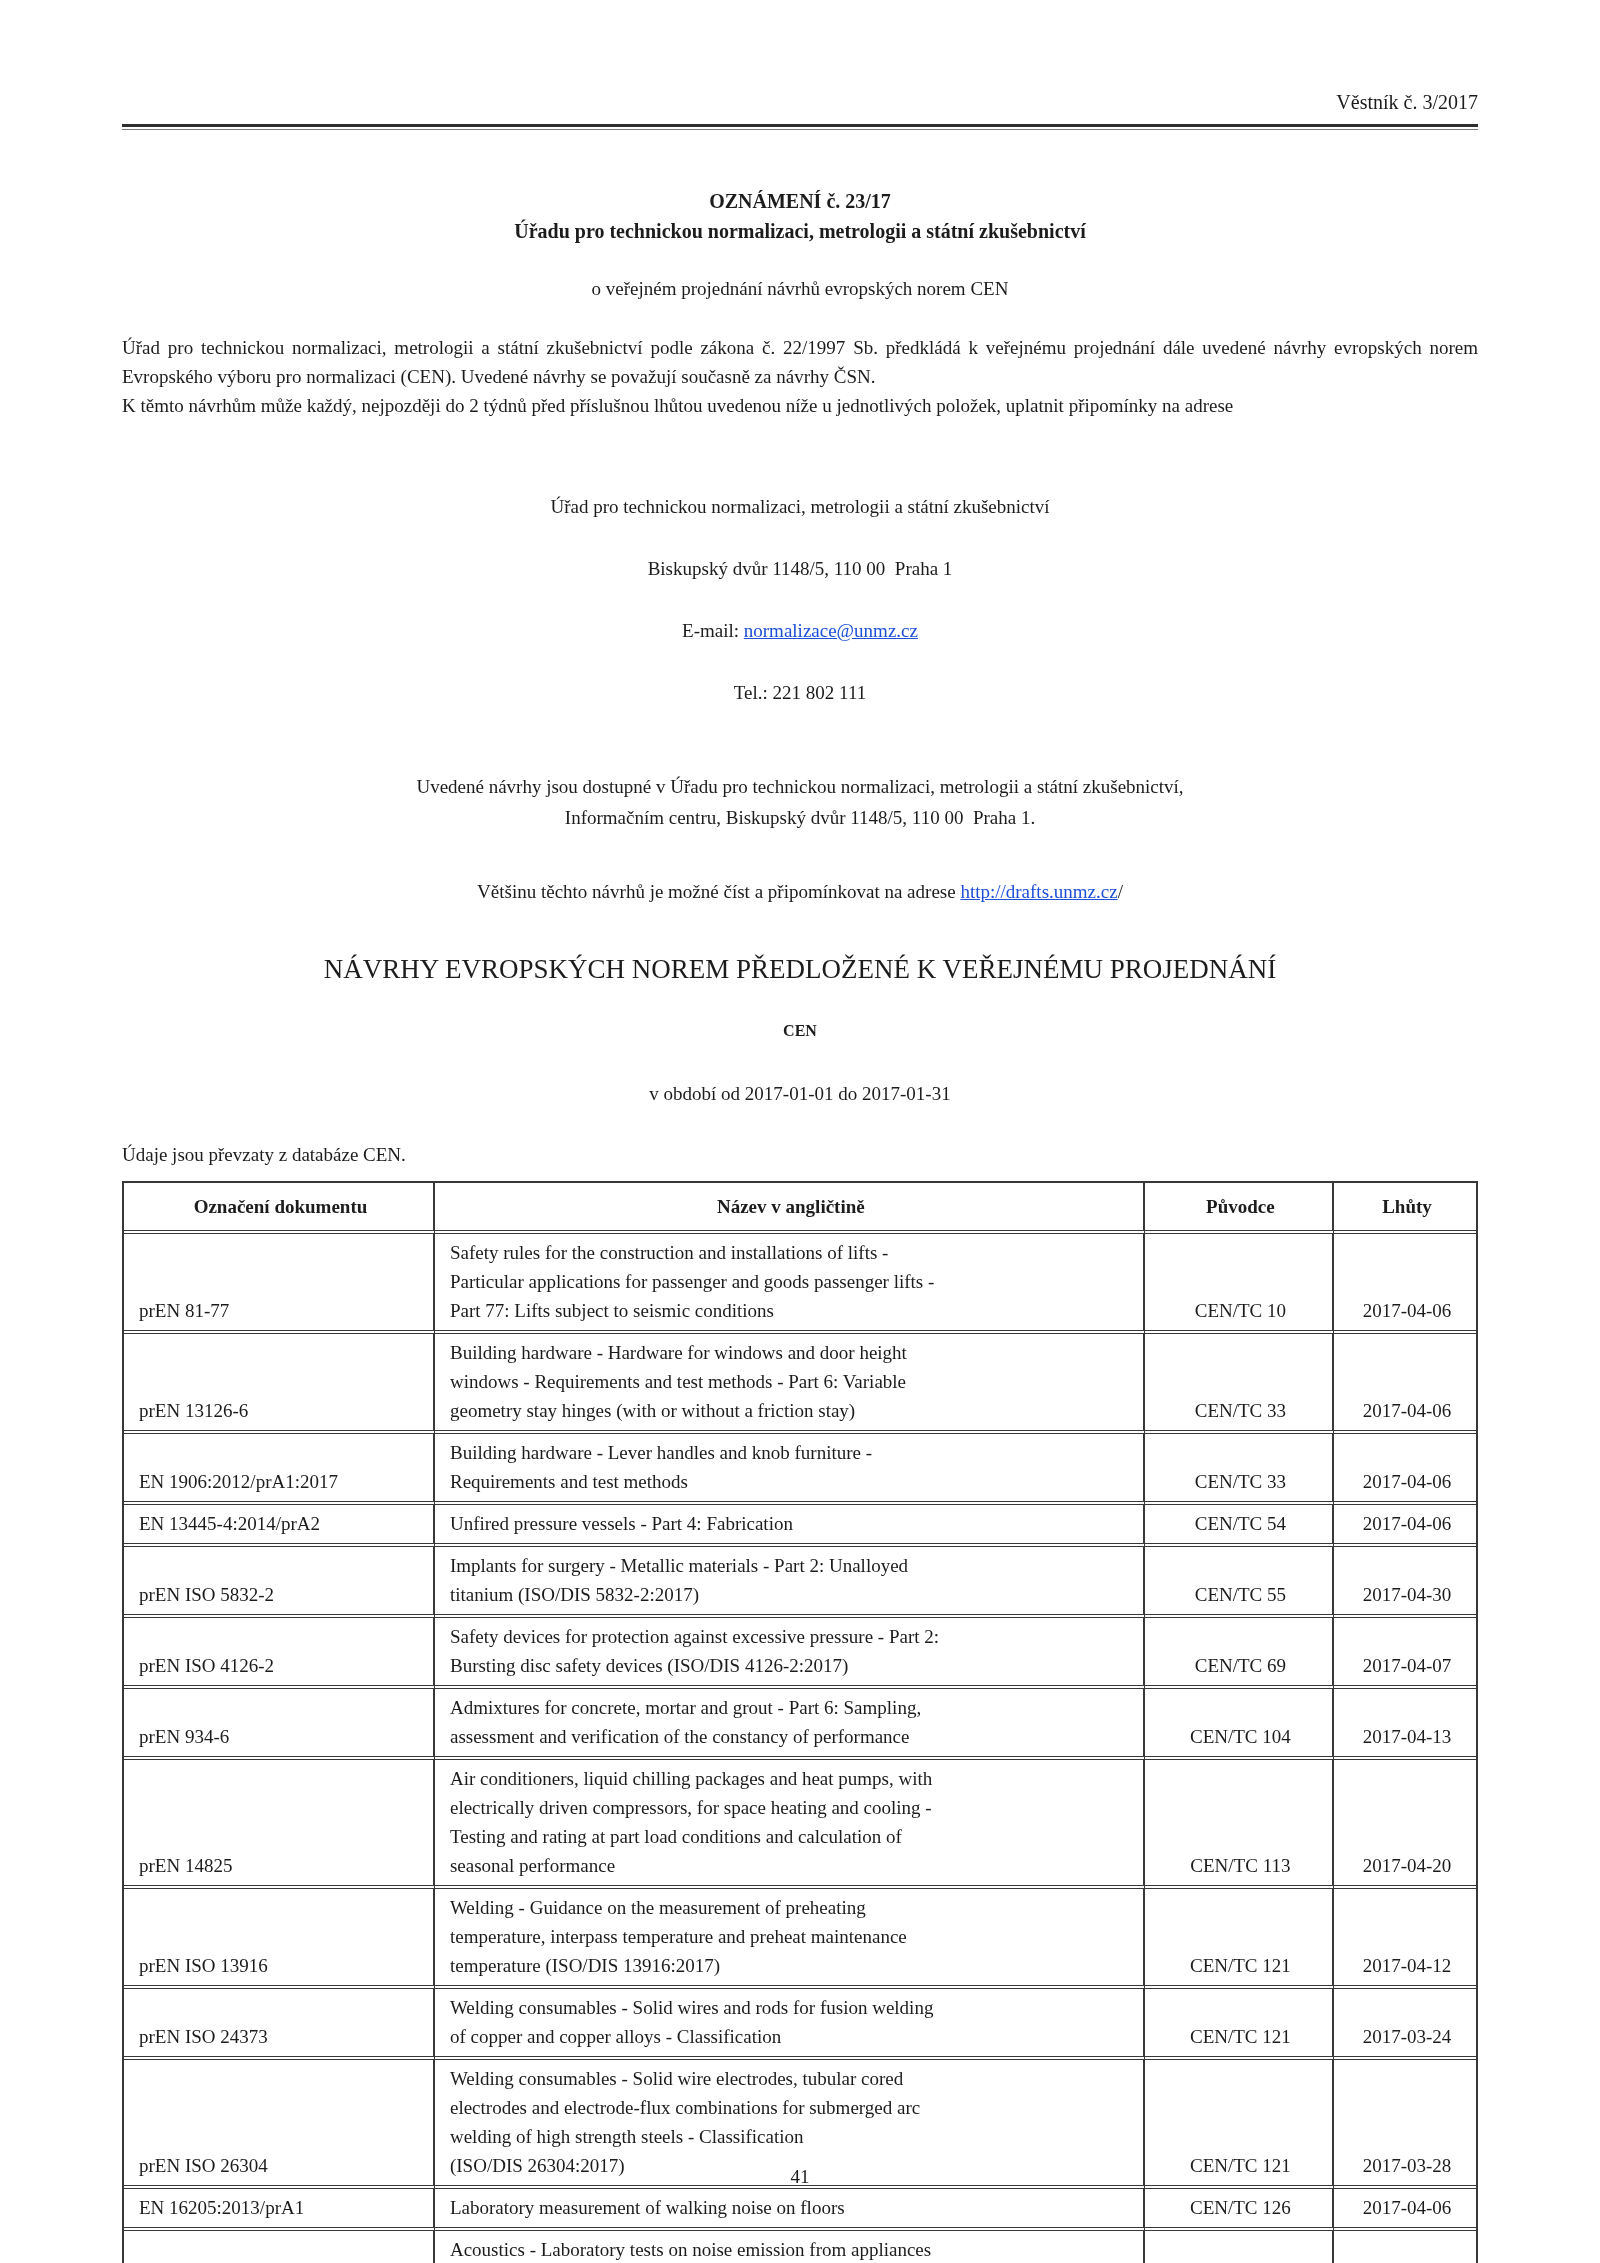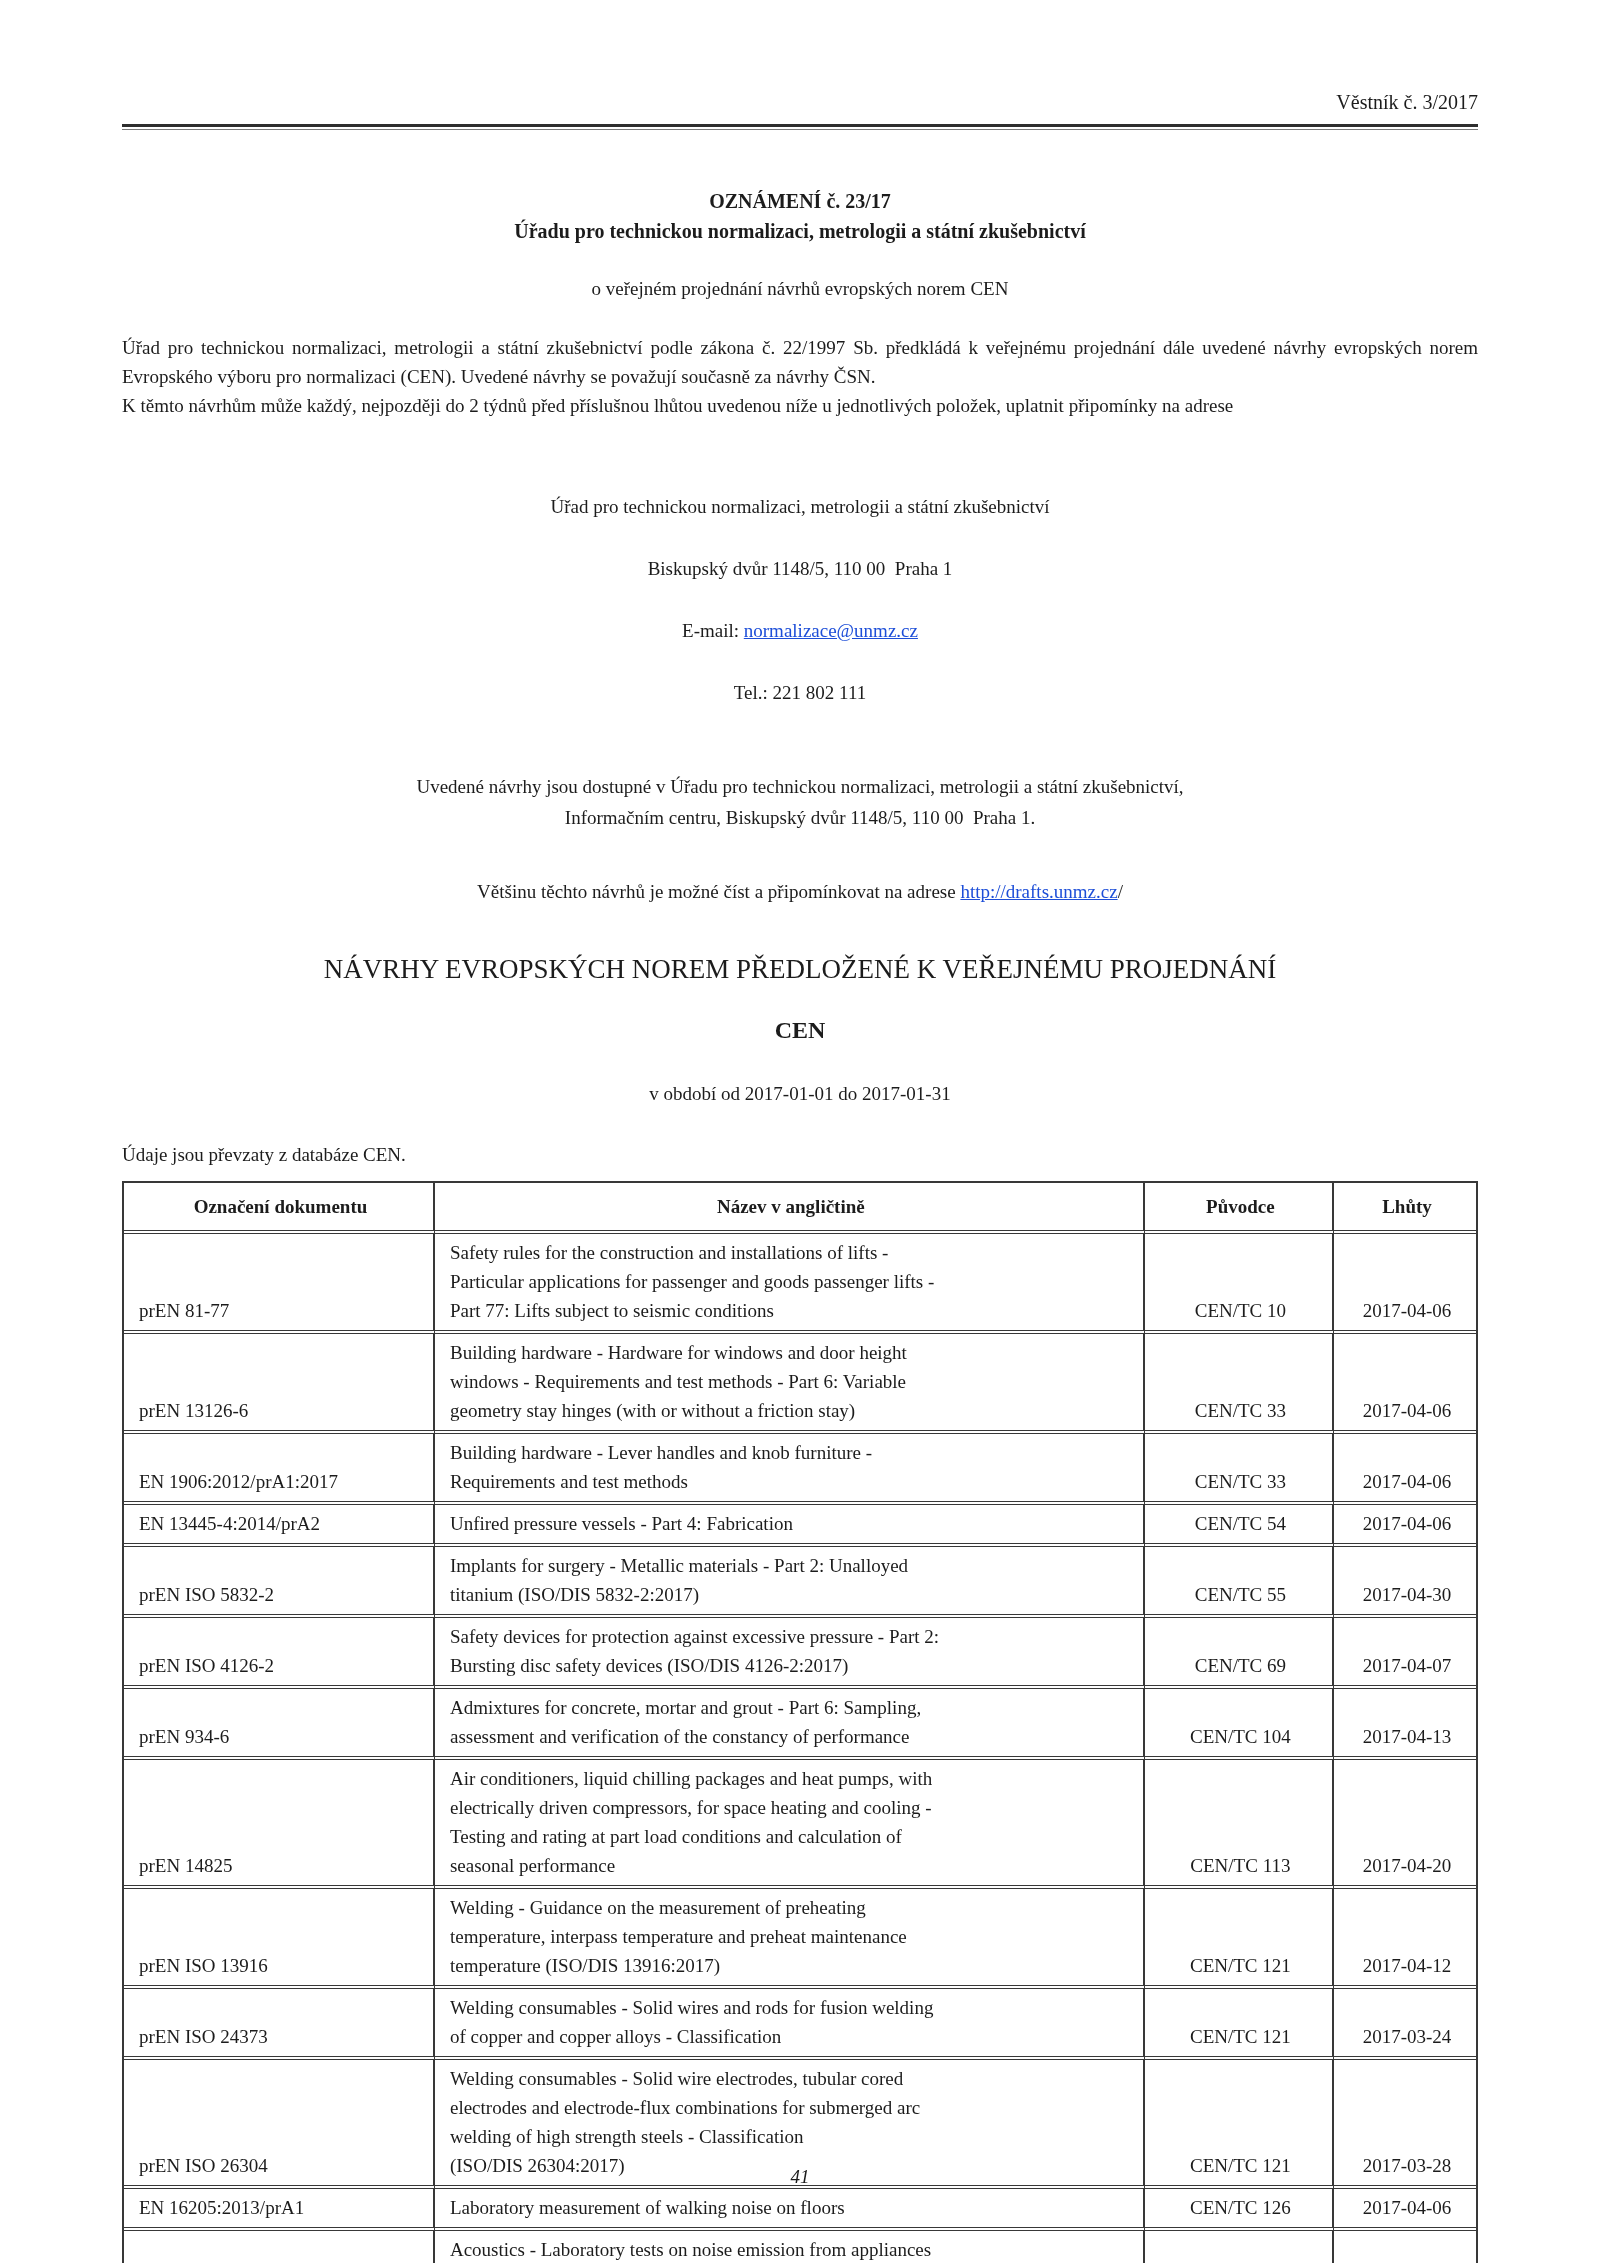--- a/index.html
+++ b/index.html
@@ -49,21 +49,21 @@
     text-align: justify;
   }
   .centered-block {
     text-align: center;
     white-space: pre-line;
   }
   .address-block   { margin-top: 40px; line-height: 31px; }
   .availability    { margin-top: 32px; line-height: 31px; }
   .drafts-line     { margin-top: 44px; }
   .section-heading { margin-top: 49px; font-size: 27px; }
-  .section-org     { margin-top: 32px; font-weight: bold; font-size: 24px; }
+  .section-org     { margin-top: 32px; font-weight: bold; font-size: 16px; }
   .period-line     { margin-top: 34px; }
   .source-note     { margin-top: 32px; text-align: left; }
   a.doc-link {
     color: #1d4ed8;
     text-decoration: underline;
   }
   table.norms {
     margin-top: 12px;
     width: 100%;
     border-collapse: separate;
@@ -93,21 +93,20 @@
   col.c-date { width: 10.5%; }
   td.cell-name { white-space: pre-line; }
   td.cell-org, td.cell-date { text-align: center; }
   .page-footer {
     position: absolute;
     bottom: 72px;
     left: 0;
     width: 1600px;
     text-align: center;
     font-size: 19px;
-    font-style: italic;
   }
 </style>
 </head>
 <body>
 
 <div class="journal-header">Věstník č. 3/2017</div>
 <div class="header-rule"></div>
 
 <div class="doc-title">
   <div>OZNÁMENÍ č. 23/17</div>

